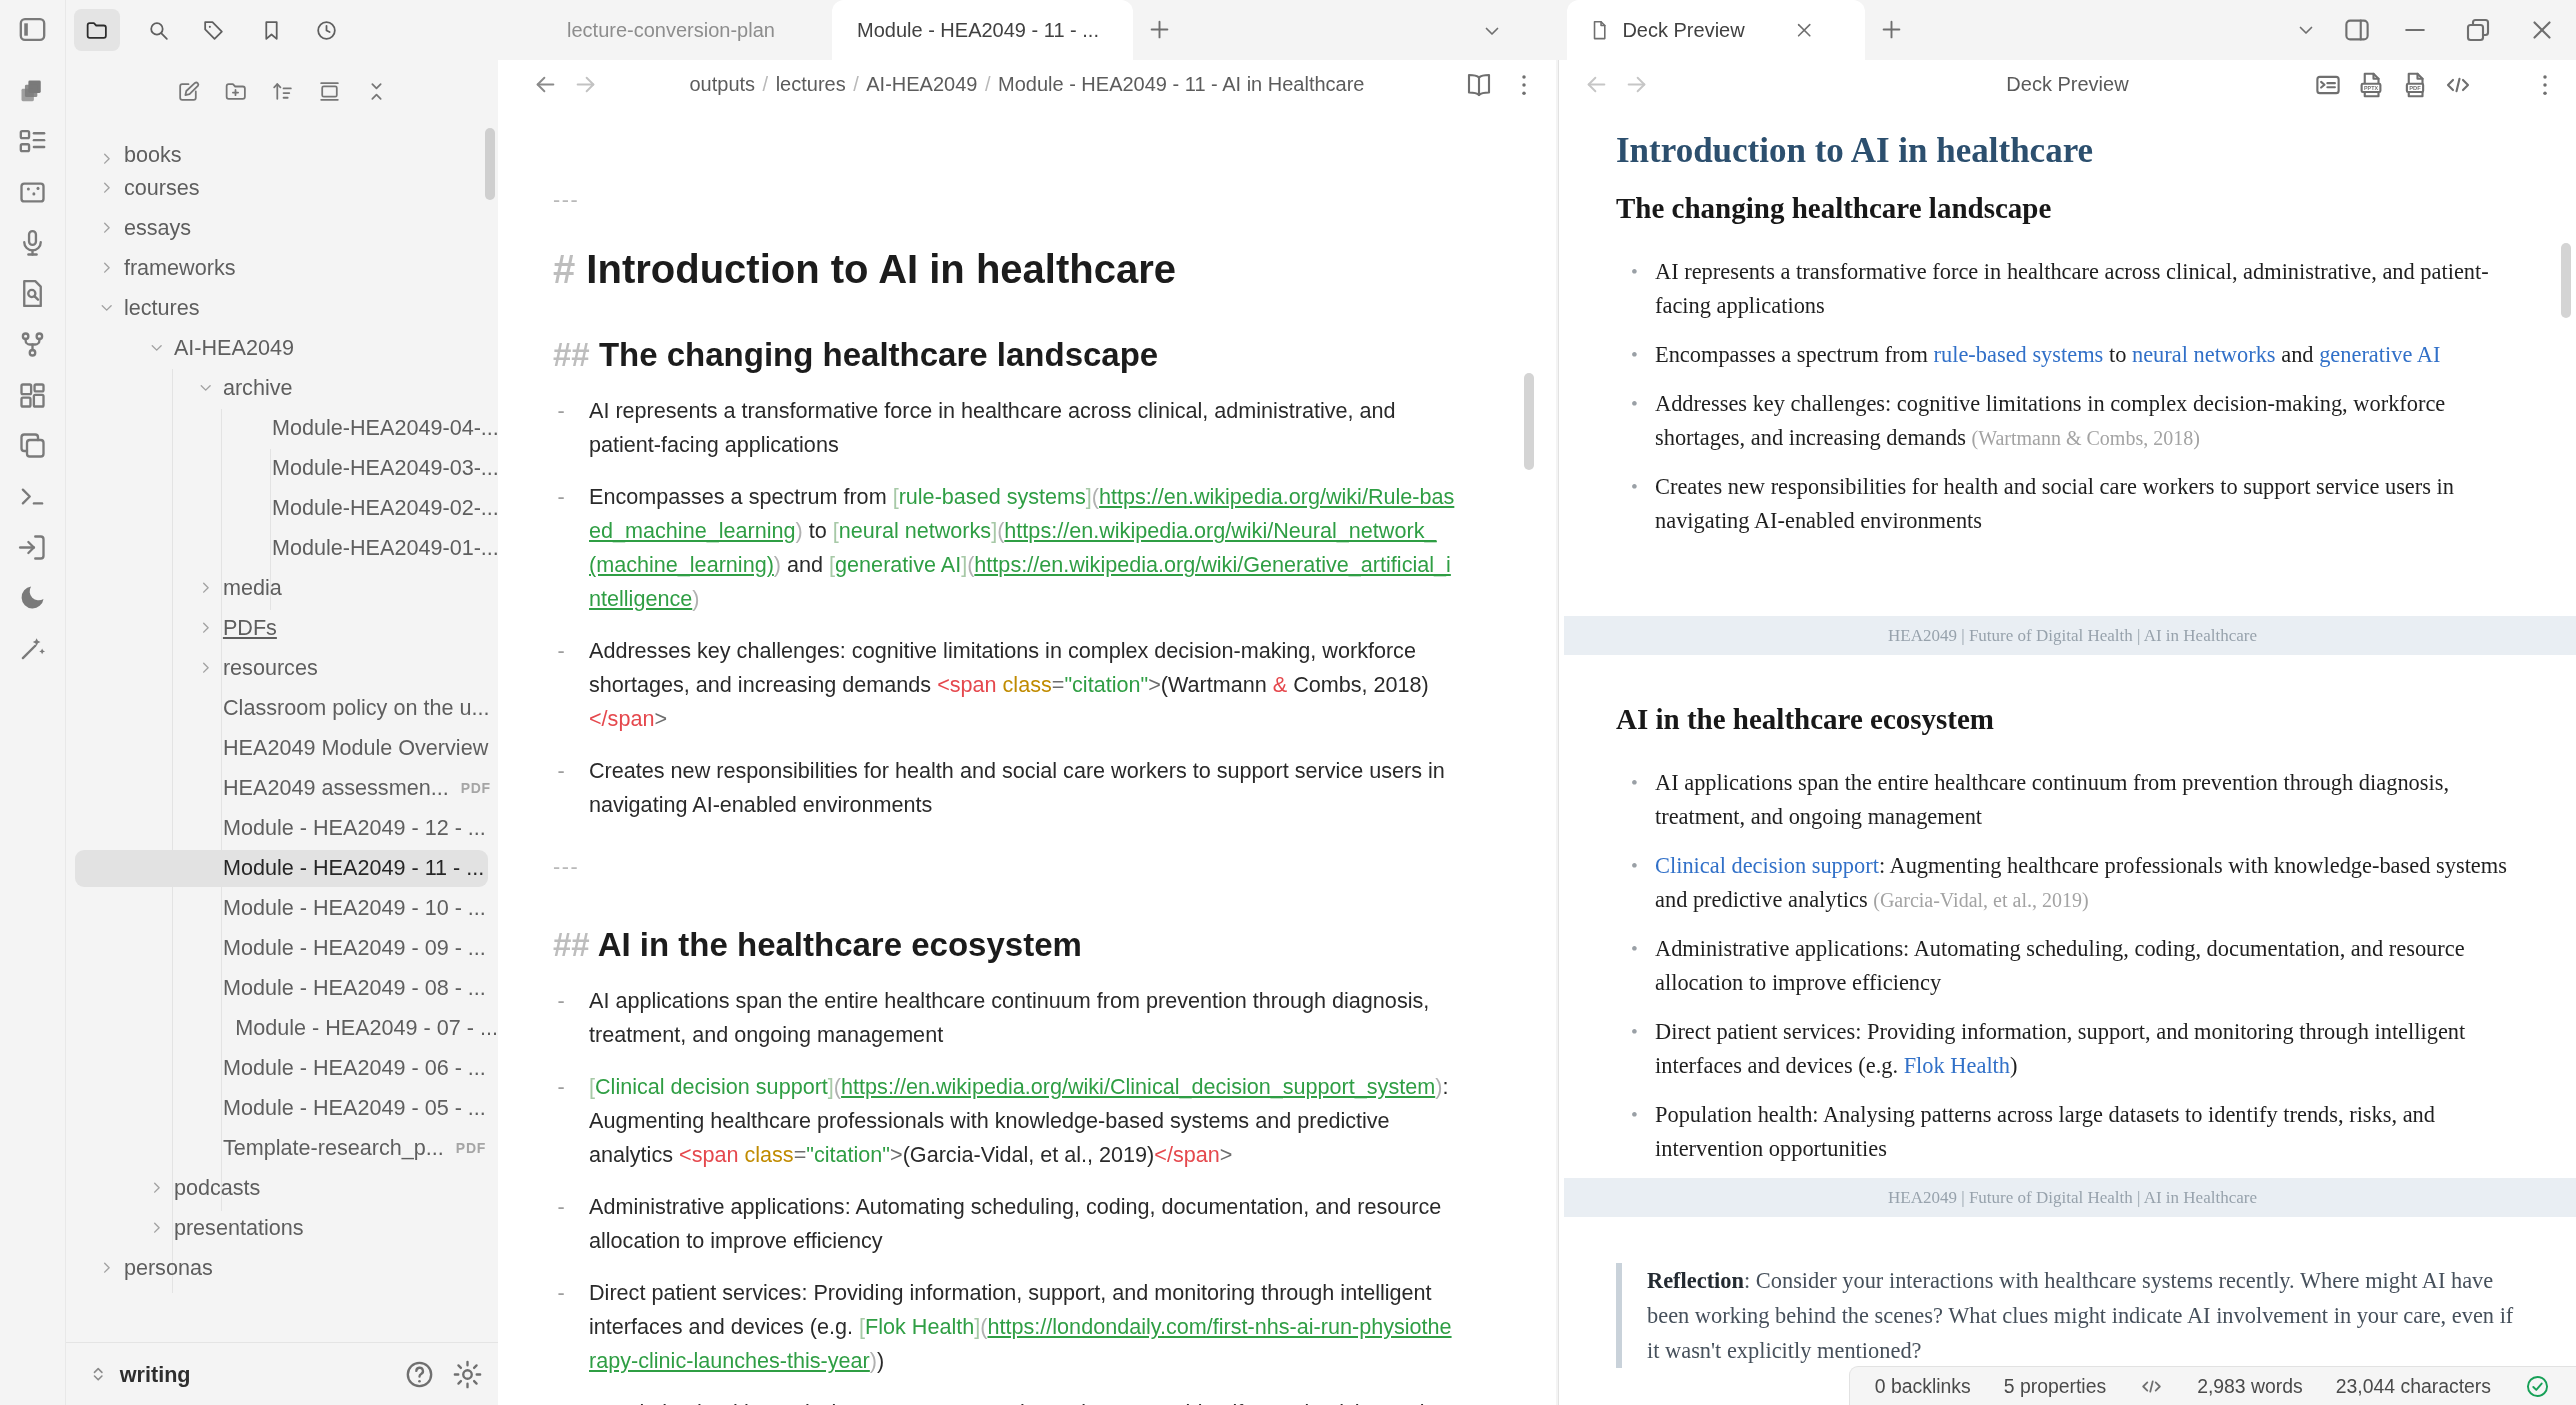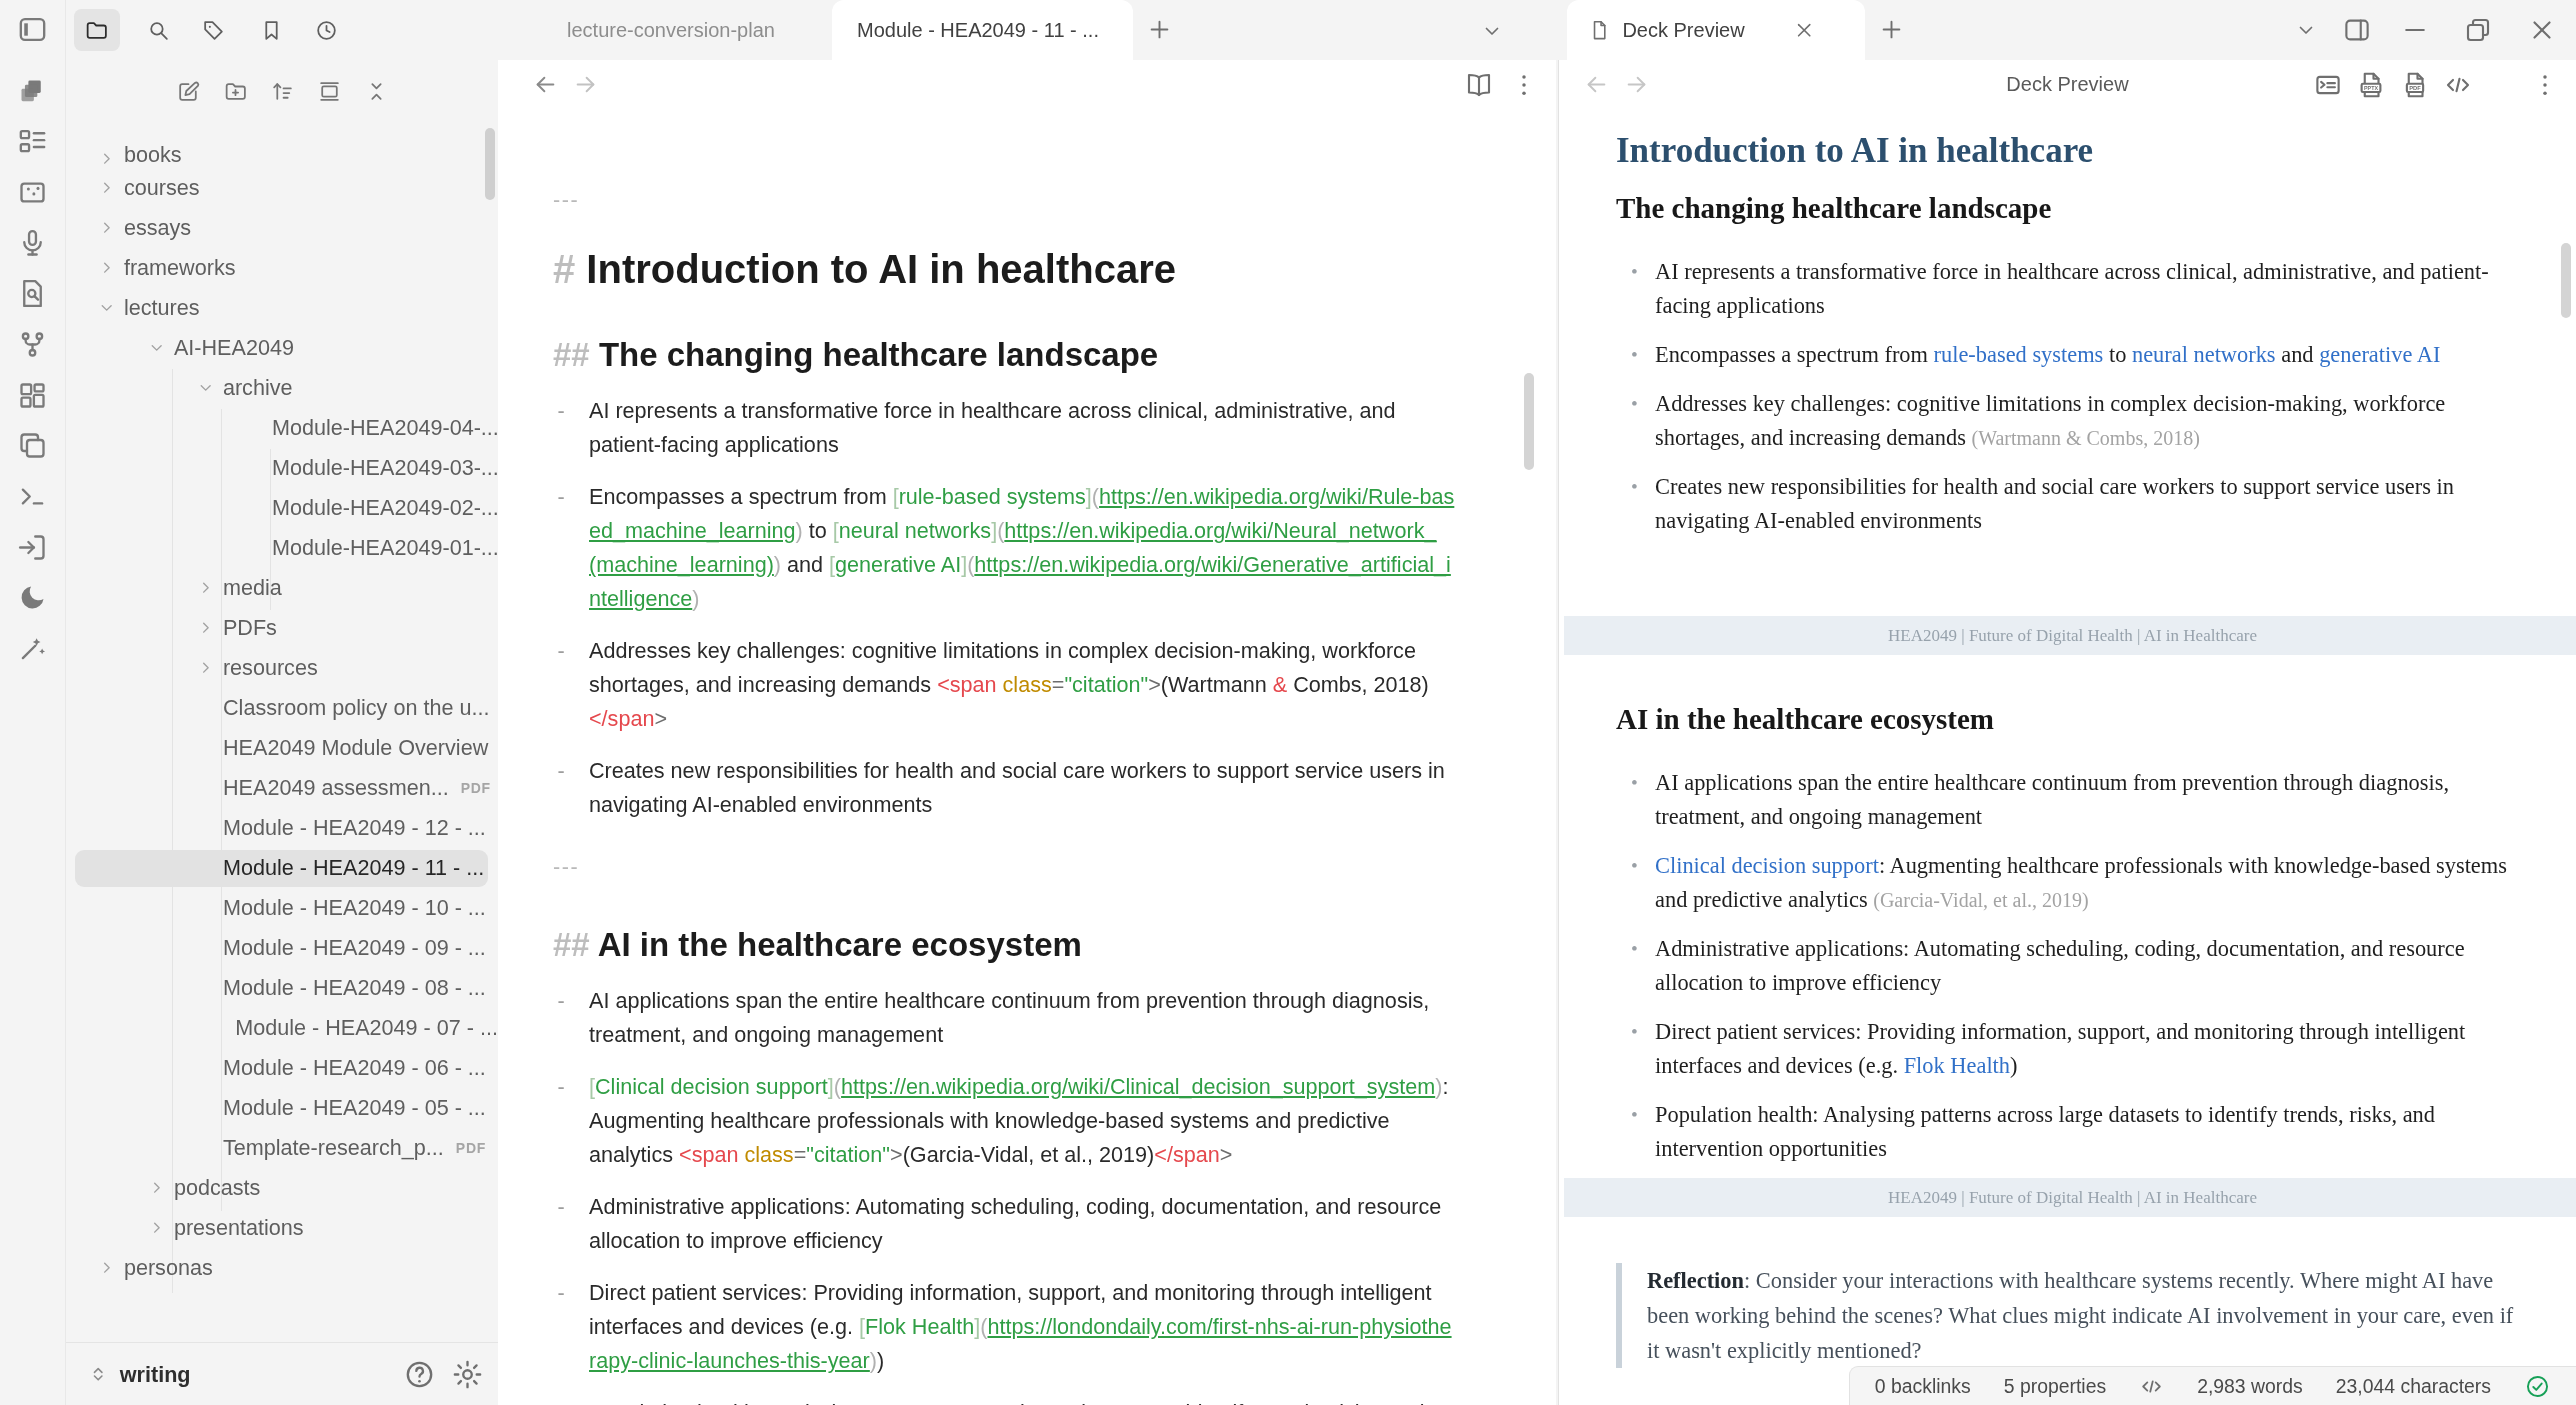--- a/index.html
+++ b/index.html
@@ -342,21 +342,21 @@
         <span>Module-HEA2049-01-...</span>
       </div>
       <div class="trow" style="padding-left: 130px;">
         <span class="chev">
           <svg class="ic" viewBox="0 0 24 24" width="100%" height="100%" fill="none" stroke="currentColor" stroke-width="1.7" stroke-linecap="round" stroke-linejoin="round">
             <polyline points="9.5 6.5 15 12 9.5 17.5"></polyline>
           </svg>
         </span>
         <span>media</span>
       </div>
-      <div class="trow" style="padding-left: 130px;">
+      <div class="trow" style="padding-left: 130px; text-decoration: underline;">
         <span class="chev">
           <svg class="ic" viewBox="0 0 24 24" width="100%" height="100%" fill="none" stroke="currentColor" stroke-width="1.7" stroke-linecap="round" stroke-linejoin="round">
             <polyline points="9.5 6.5 15 12 9.5 17.5"></polyline>
           </svg>
         </span>
         <span>PDFs</span>
       </div>
       <div class="trow" style="padding-left: 130px;">
         <span class="chev">
           <svg class="ic" viewBox="0 0 24 24" width="100%" height="100%" fill="none" stroke="currentColor" stroke-width="1.7" stroke-linecap="round" stroke-linejoin="round">
@@ -532,20 +532,21 @@
           <line x1="19" y1="12" x2="5" y2="12"></line>
           <polyline points="11 6 5 12 11 18"></polyline>
         </svg>
       </span>
     <span class="icbtn" style="width:27px;height:27px;margin-left:13.4px;color:#c2c2c2;">
         <svg class="ic" viewBox="0 0 24 24" width="100%" height="100%" fill="none" stroke="currentColor" stroke-width="1.7" stroke-linecap="round" stroke-linejoin="round">
           <line x1="5" y1="12" x2="19" y2="12"></line>
           <polyline points="13 6 19 12 13 18"></polyline>
         </svg>
       </span>
+    <div class="crumb" style="position:absolute; left:0; width:100%; text-align:center;" id="breadcrumb"><span>outputs</span><span class="sep">/</span><span>lectures</span><span class="sep">/</span><span>AI-HEA2049</span><span class="sep">/</span><span>Module - HEA2049 - 11 - AI in Healthcare</span></div>
     <span class="icbtn" style="position:absolute; left:966px; width:30px; height:30px;">
         <svg class="ic" viewBox="0 0 24 24" width="100%" height="100%" fill="none" stroke="currentColor" stroke-width="1.7" stroke-linecap="round" stroke-linejoin="round">
           <path d="M12 6c-1.5-1.5-4-2-8-2v14c4 0 6.5.5 8 2 1.5-1.5 4-2 8-2V4c-4 0-6.5.5-8 2z"></path>
           <line x1="12" y1="6" x2="12" y2="20"></line>
         </svg>
       </span>
     <span class="icbtn" style="position:absolute; left:1011px; width:30px; height:30px;">
         <svg class="ic" viewBox="0 0 24 24" width="100%" height="100%" fill="none" stroke="currentColor" stroke-width="1.7" stroke-linecap="round" stroke-linejoin="round">
           <circle cx="12" cy="5.5" r="1.4" fill="currentColor" stroke="none"></circle>
           <circle cx="12" cy="12" r="1.4" fill="currentColor" stroke="none"></circle>

